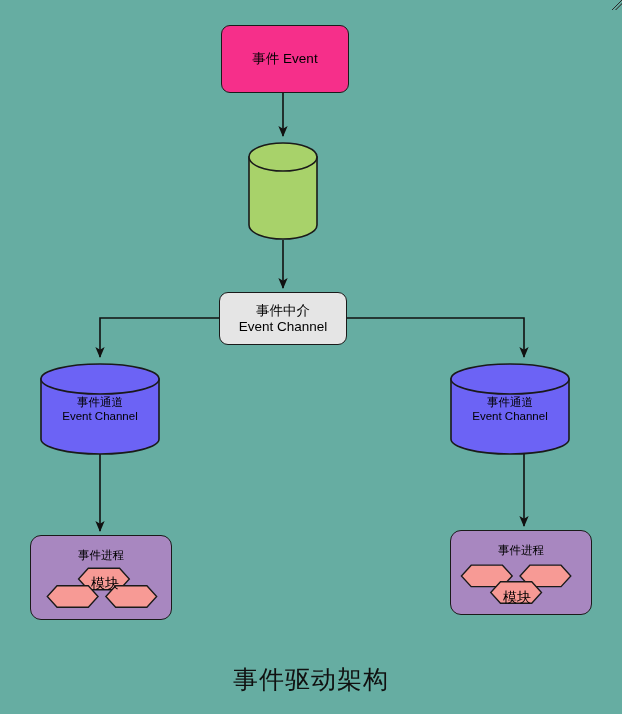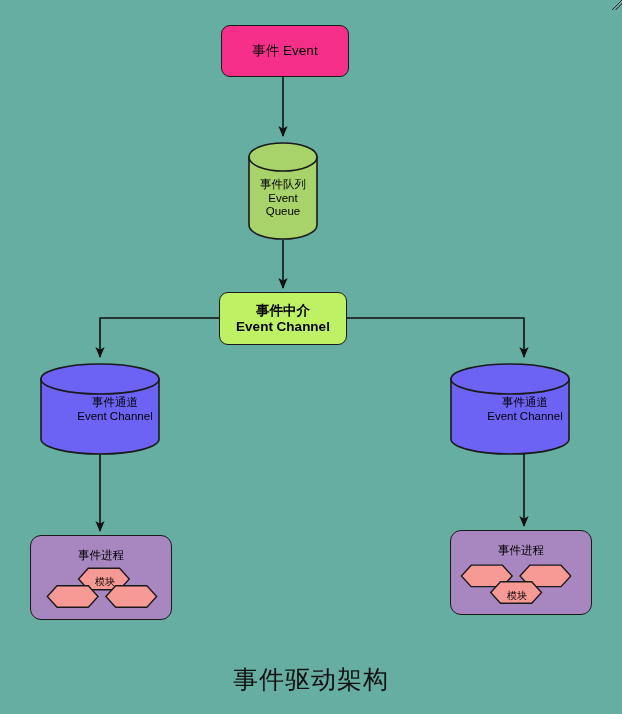--- a/index.html
+++ b/index.html
@@ -34,32 +34,32 @@
   }
   
   .rect-node {
     border: 1.6px solid #1a1a1a;
     border-radius: 9px;
   }
   #node-event {
     left: 221px;
     top: 25px;
     width: 128px;
-    height: 52px;
+    height: 68px;
     background: #f62f8a;
     font-size: 13.5px;
   }
   #node-mediator {
     left: 219px;
     top: 292px;
     width: 128px;
     height: 53px;
-    background: #bef264;
+    background: #e5e5e5;
     font-size: 13.5px;
-    font-weight: bold;
+    font-weight: normal;
   }
   
   .cylinder {
     position: absolute;
   }
   .cyl-label {
     position: absolute;
     left: 0;
     width: 100%;
     text-align: center;
@@ -85,21 +85,20 @@
   }
   #node-channel-right {
     left: 450px;
     top: 363px;
     width: 120px;
     height: 92px;
   }
   .cyl-wide .cyl-label {
     top: 33px;
     font-size: 11.5px;
-    margin-left: 15px;
   }
   
   .process-box {
     position: absolute;
     box-sizing: border-box;
     border: 1.6px solid #1a1a1a;
     border-radius: 11px;
     background: #a887c0;
     padding-left: 45px;
   }
@@ -127,21 +126,21 @@
   .hex-layer {
     position: absolute;
     left: 0;
     top: 0;
     width: 100%;
     height: 100%;
   }
   .hex-label {
     position: absolute;
     text-align: center;
-    font-size: 10px;
+    font-size: 14px;
     color: #000;
     width: 60px;
     pointer-events: none;
   }
   
   #diagram-title {
     position: absolute;
     left: 0;
     top: 663px;
     width: 622px;
@@ -198,25 +197,20 @@
 
 <div class="node rect-node" id="node-event">
   <span>事件 Event</span>
 </div>
 
 <div class="cylinder" id="node-queue">
   <svg width="70" height="98" viewBox="0 0 70 98" xmlns="http://www.w3.org/2000/svg">
     <path d="M1,15 L1,83 A34,14 0 0 0 69,83 L69,15 Z" fill="#a8d26a" stroke="#1a1a1a" stroke-width="1.6"></path>
     <ellipse cx="35" cy="15" rx="34" ry="14" fill="#a8d26a" stroke="#1a1a1a" stroke-width="1.6"></ellipse>
   </svg>
-  <div class="cyl-label">
-    <div>事件队列</div>
-    <div>Event</div>
-    <div>Queue</div>
-  </div>
 </div>
 
 <div class="node rect-node" id="node-mediator">
   <span>事件中介</span>
   <span>Event Channel</span>
 </div>
 
 <div class="cylinder cyl-wide" id="node-channel-left">
   <svg width="120" height="92" viewBox="0 0 120 92" xmlns="http://www.w3.org/2000/svg">
     <path d="M1,16 L1,76 A59,15 0 0 0 119,76 L119,16 Z" fill="#6c63f5" stroke="#1a1a1a" stroke-width="1.6"></path>

